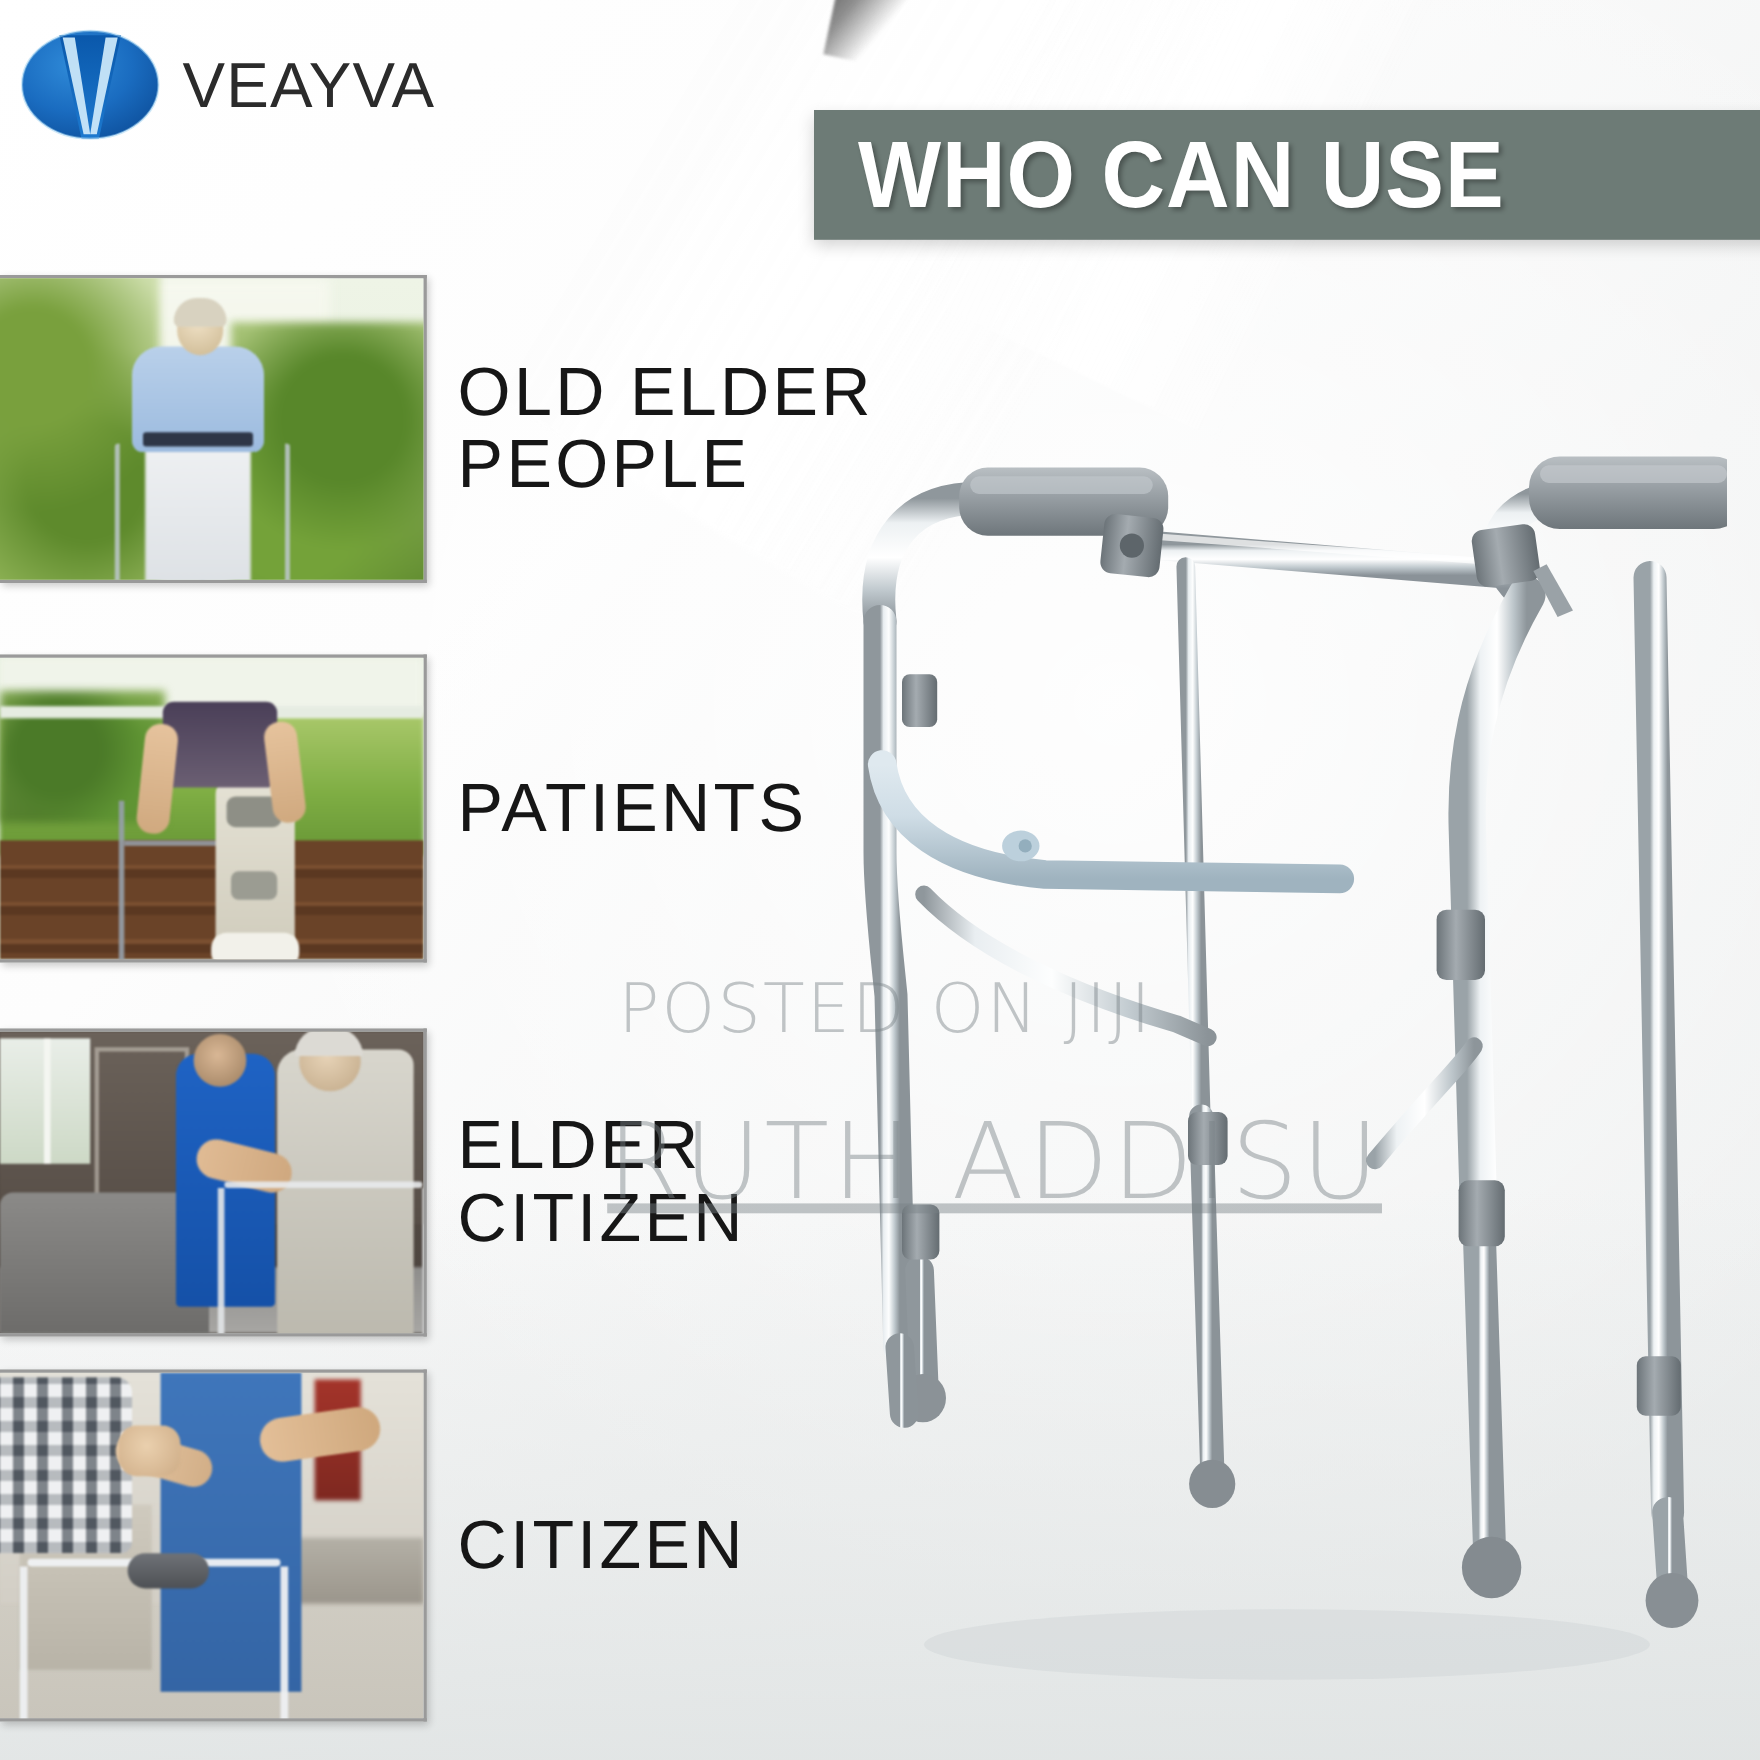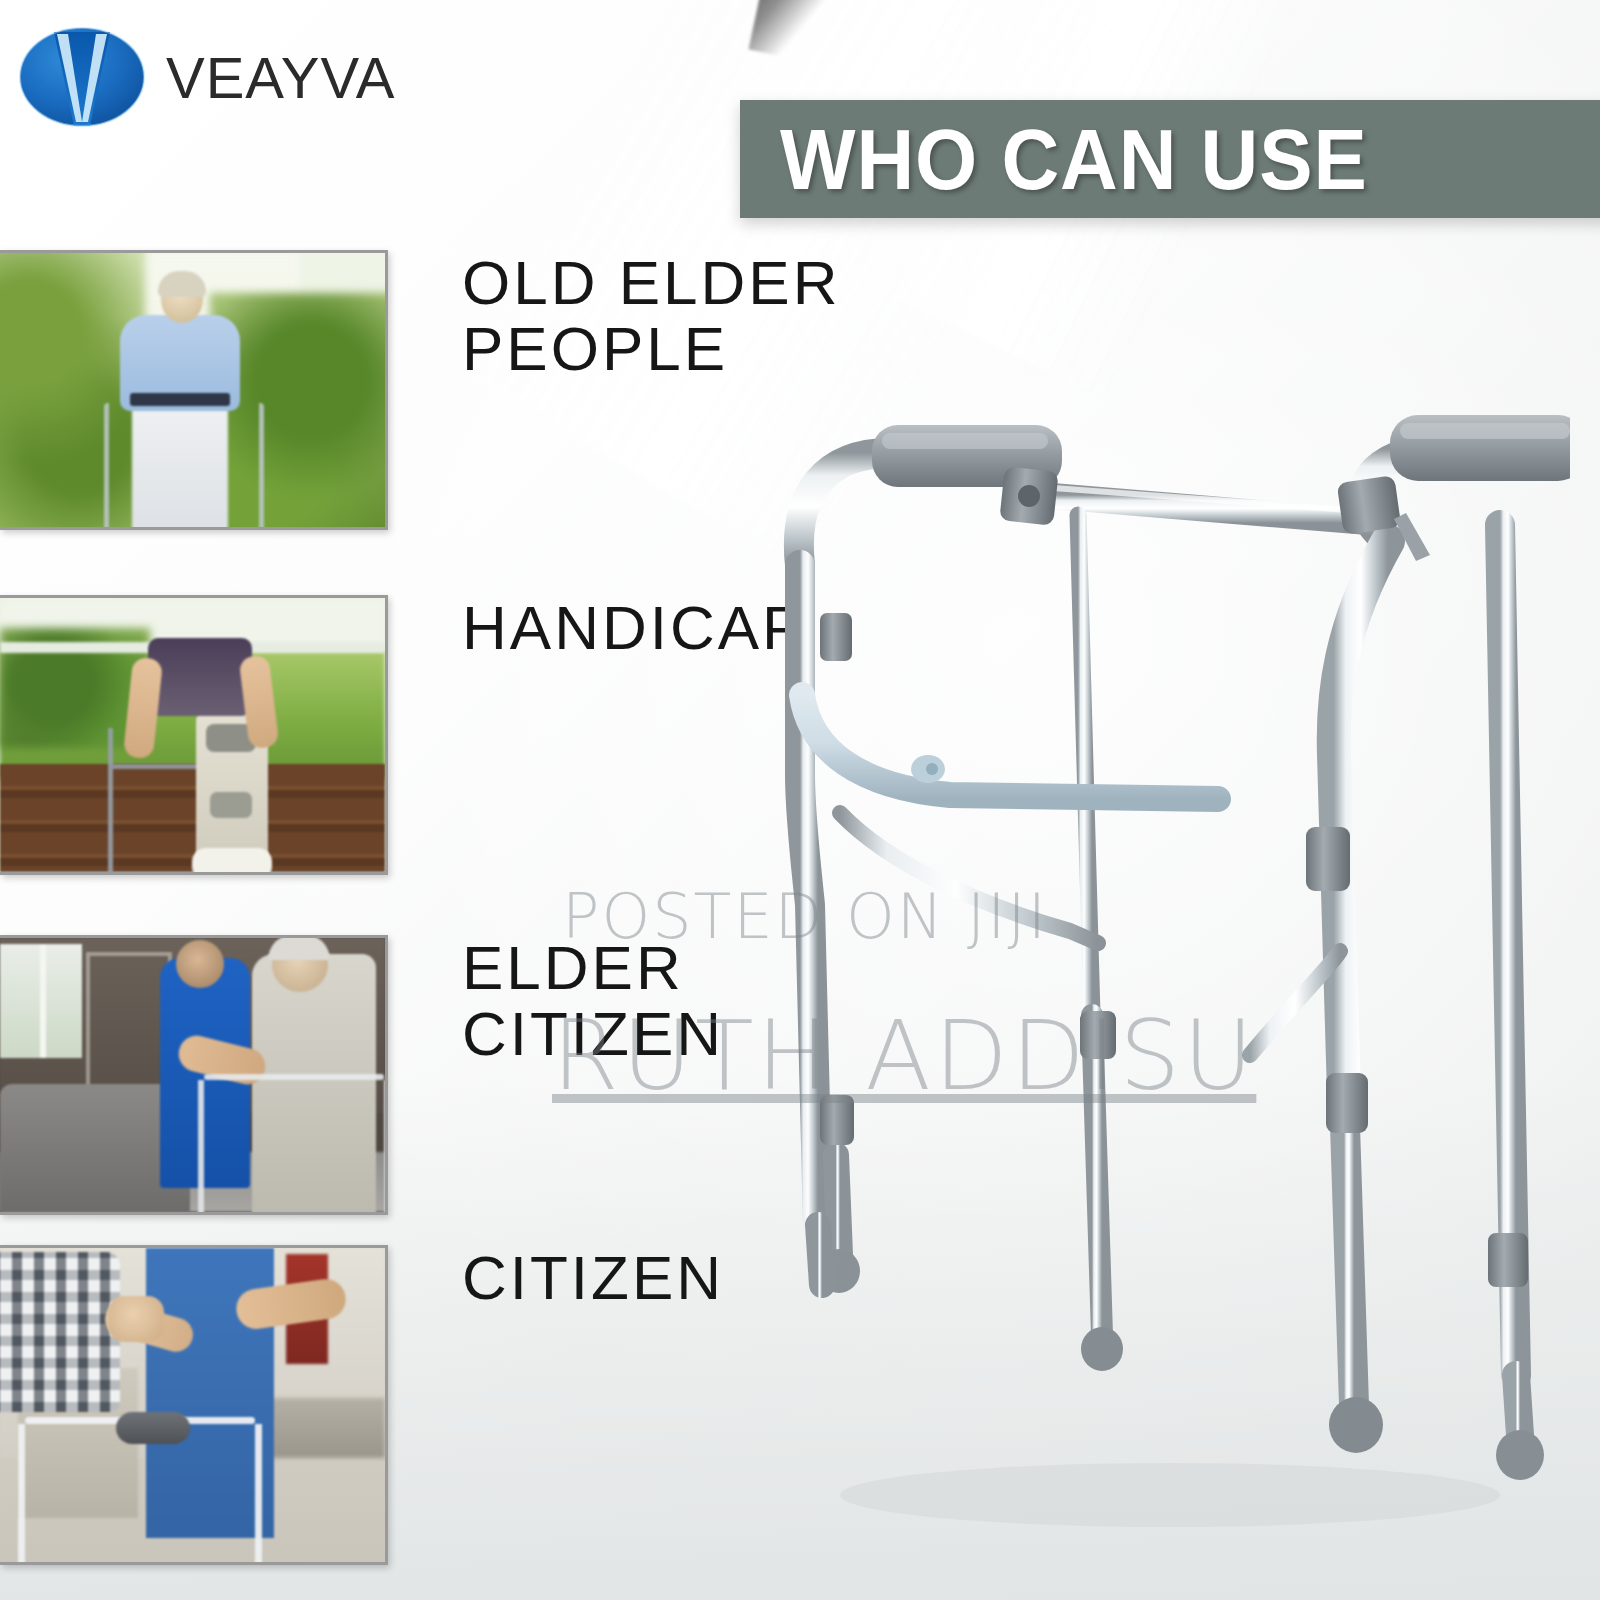--- a/index.html
+++ b/index.html
@@ -106,22 +106,21 @@
     transform: scaleX(.93);
     transform-origin: left center;
     white-space: nowrap;
   }
 
   
   .usecase {
     position: absolute;
     left: 0;
     display: flex;
-    align-items: flex-start;
-    gap: 46px;
+    align-items: center;
   }
   .usecase .thumb {
     width: 388px;
     height: 280px;
     border: 3px solid #9a9a9a;
     border-left: none;
     box-sizing: border-box;
     position: relative;
     overflow: hidden;
     box-shadow: 2px 3px 7px rgba(0,0,0,.2);
@@ -434,21 +433,21 @@
         <div class="walker2"></div>
         <div class="leg-braced"></div>
         <div class="brace-a"></div>
         <div class="brace-b"></div>
         <div class="shoe"></div>
         <div class="body"></div>
         <div class="arm-l"></div>
         <div class="arm-r"></div>
       </div>
     </div>
-    <div class="label">HANDICAP</div>
+    <div class="label">PATIENTS</div>
   </div>
 
   <div class="usecase" id="usecase-2">
     <div class="thumb">
       <div class="sc-indoor">
         <div class="wall"></div>
         <div class="wall-panel"></div>
         <div class="window"></div>
         <div class="floor"></div>
         <div class="sofa"></div>

